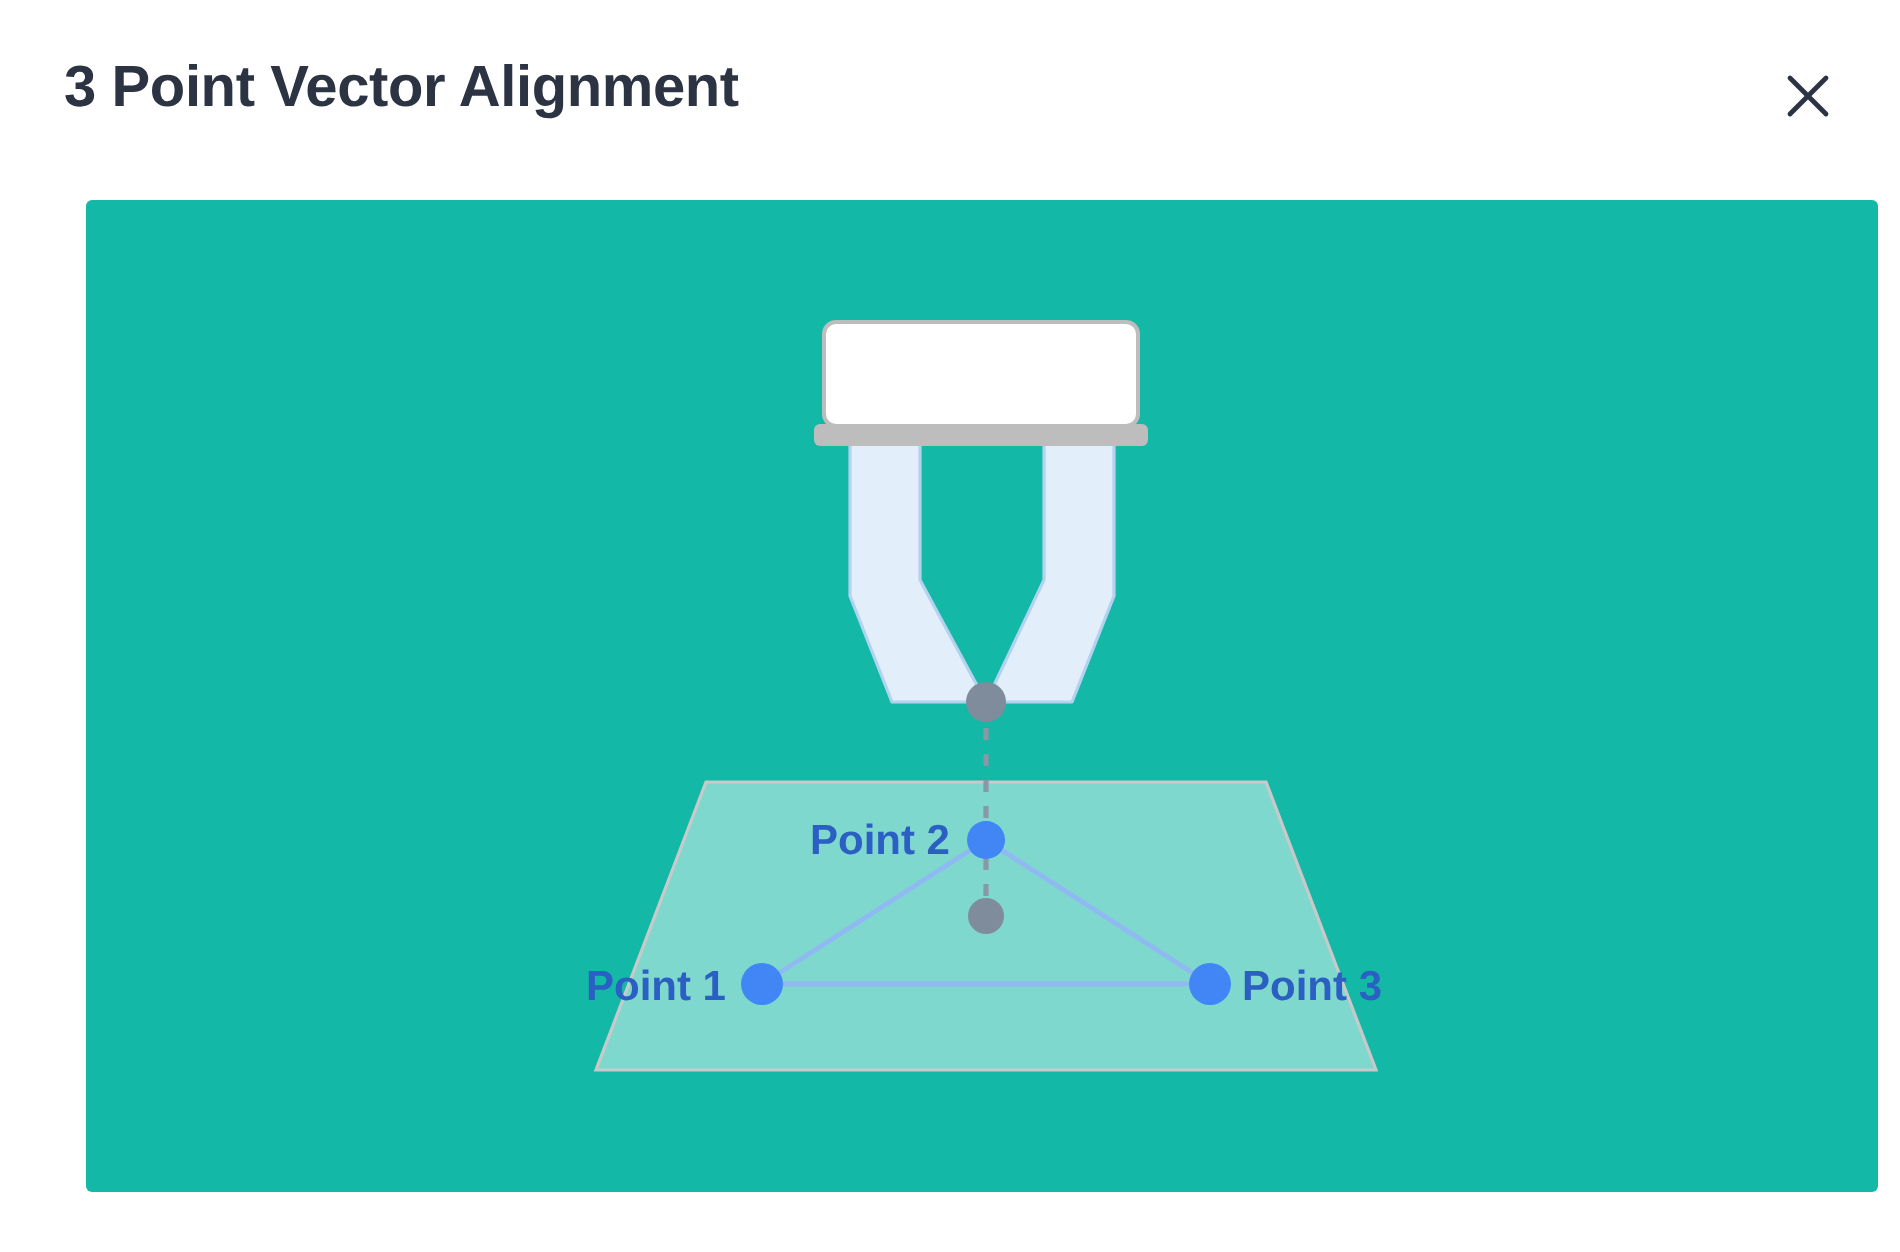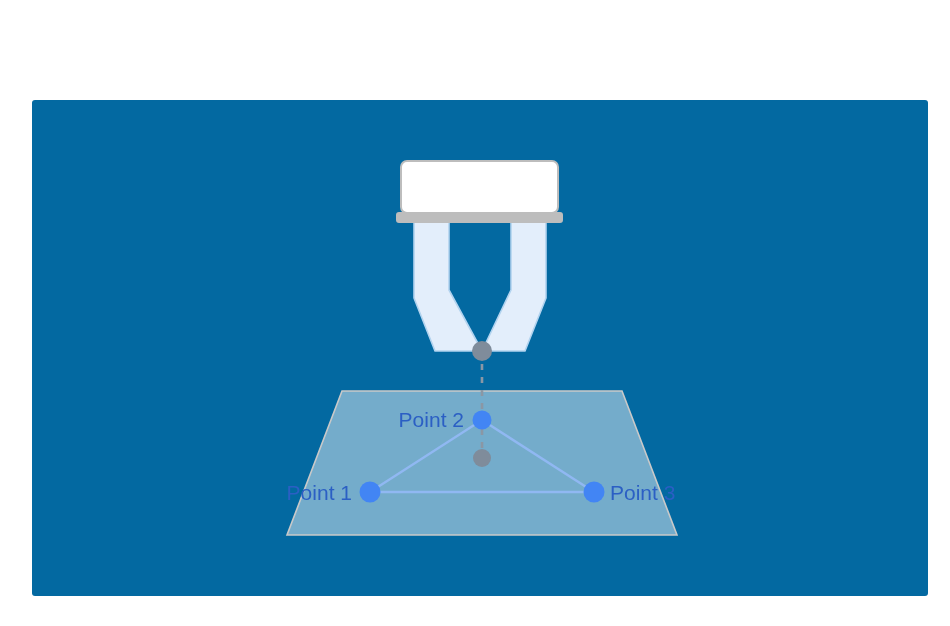--- a/index.html
+++ b/index.html
@@ -57,27 +57,28 @@
     justify-content: center;
     cursor: pointer;
     background: transparent;
     border: none;
     padding: 0;
   }
   .close-button svg { display: block; }
 
   .diagram-panel {
     position: absolute;
-    left: 32px;
+    left: 43px;
     top: 100px;
     width: 896px;
     height: 496px;
-    background: #0369a1;
+    background: #14b8a6;
     border-radius: 3px;
     overflow: hidden;
+    font-weight: bold;
   }
 
   .diagram-svg {
     position: absolute;
     left: 0;
     top: 0;
     width: 896px;
     height: 496px;
     display: block;
   }
@@ -86,20 +87,31 @@
     font-family: "Liberation Sans", sans-serif;
     font-size: 21px;
     fill: #2b5fc4;
   }
 </style>
 </head>
 <body>
 
 <div class="modal-card">
 
+  <div class="modal-header">
+    <div class="modal-title">3 Point Vector Alignment</div>
+
+    <button class="close-button" aria-label="Close">
+      <span>
+        <svg width="26" height="26" viewBox="0 0 26 26">
+          <path d="M4 4 L22 22 M22 4 L4 22" stroke="#2c3444" stroke-width="2.4" stroke-linecap="round" fill="none"></path>
+        </svg>
+      </span>
+    </button>
+  </div>
 
   <div class="diagram-panel">
     <svg class="diagram-svg" viewBox="0 0 896 496">
 
       <polygon id="svg-plane" points="310,291 590,291 645,435 255,435" fill="#ffffff" fill-opacity="0.45" stroke="#c9c9c9" stroke-width="1.6"></polygon>
 
       <polygon id="svg-left-finger" points="382,122 417,122 417,190 450,251 427,251 403,251 382,198" fill="#e3eefb" stroke="#b2d3ef" stroke-width="1.6" stroke-linejoin="round"></polygon>
       <polygon id="svg-right-finger" points="479,122 514,122 514,198 493,251 450,251 479,190" fill="#e3eefb" stroke="#b2d3ef" stroke-width="1.6" stroke-linejoin="round"></polygon>
 
       <rect id="svg-mount" x="364" y="112" width="167" height="11" rx="3" fill="#bdbdbd"></rect>

